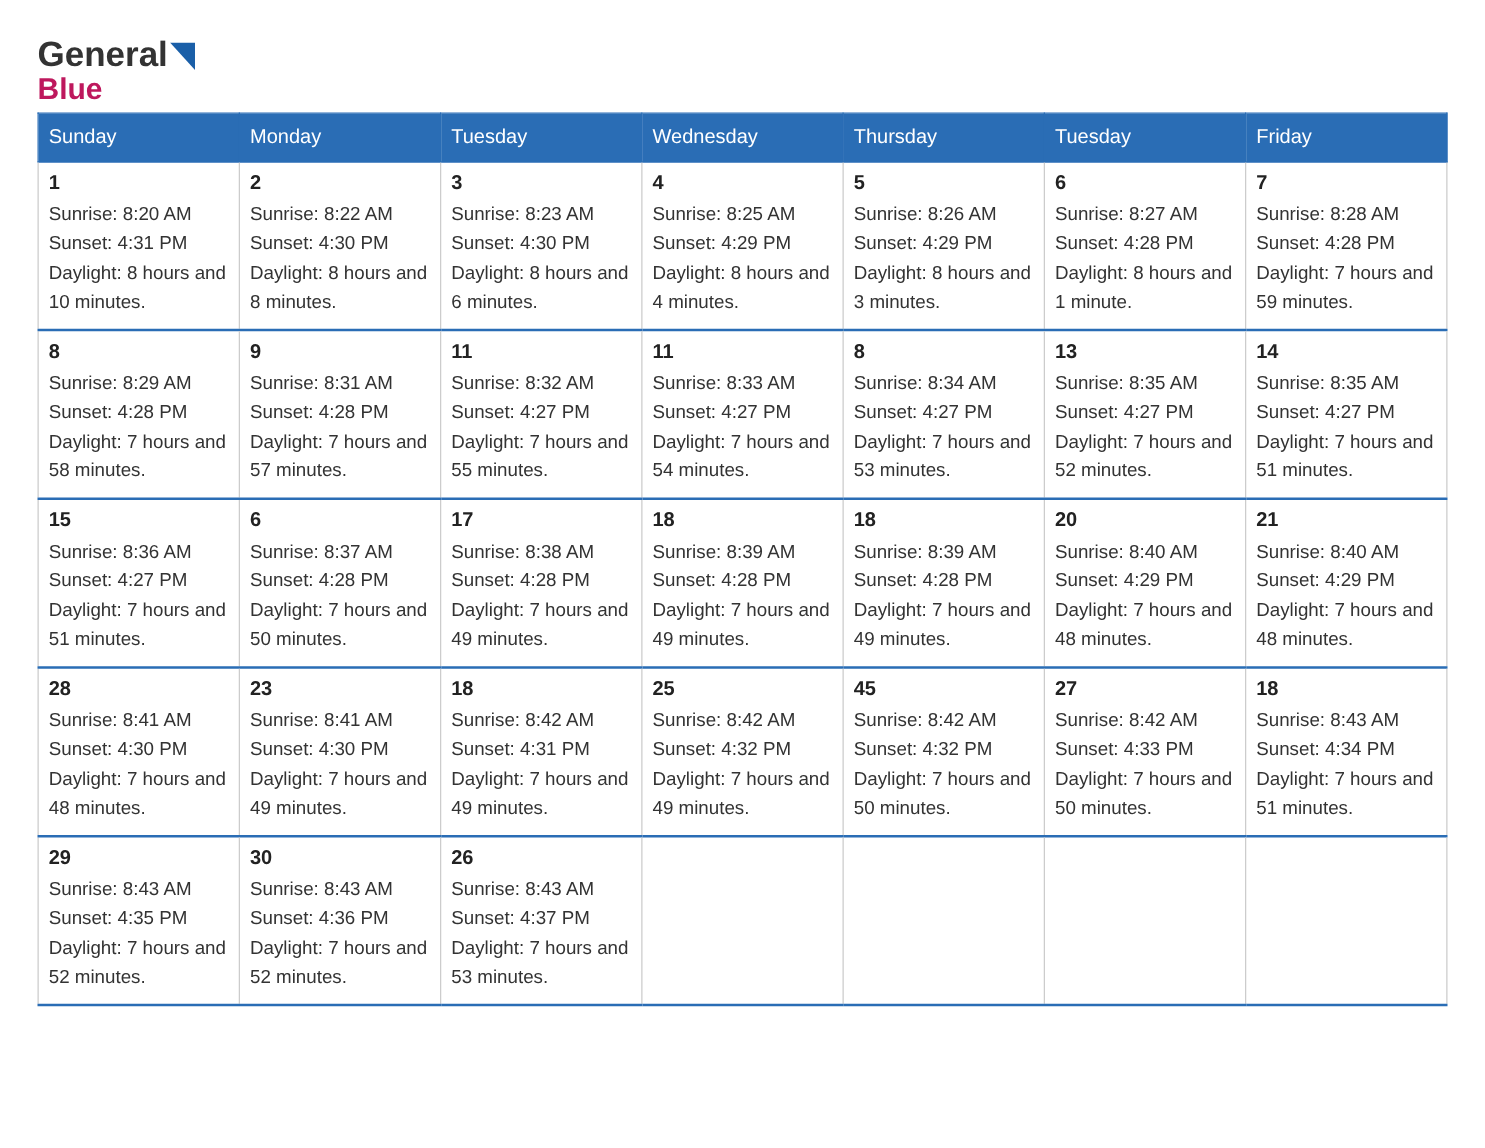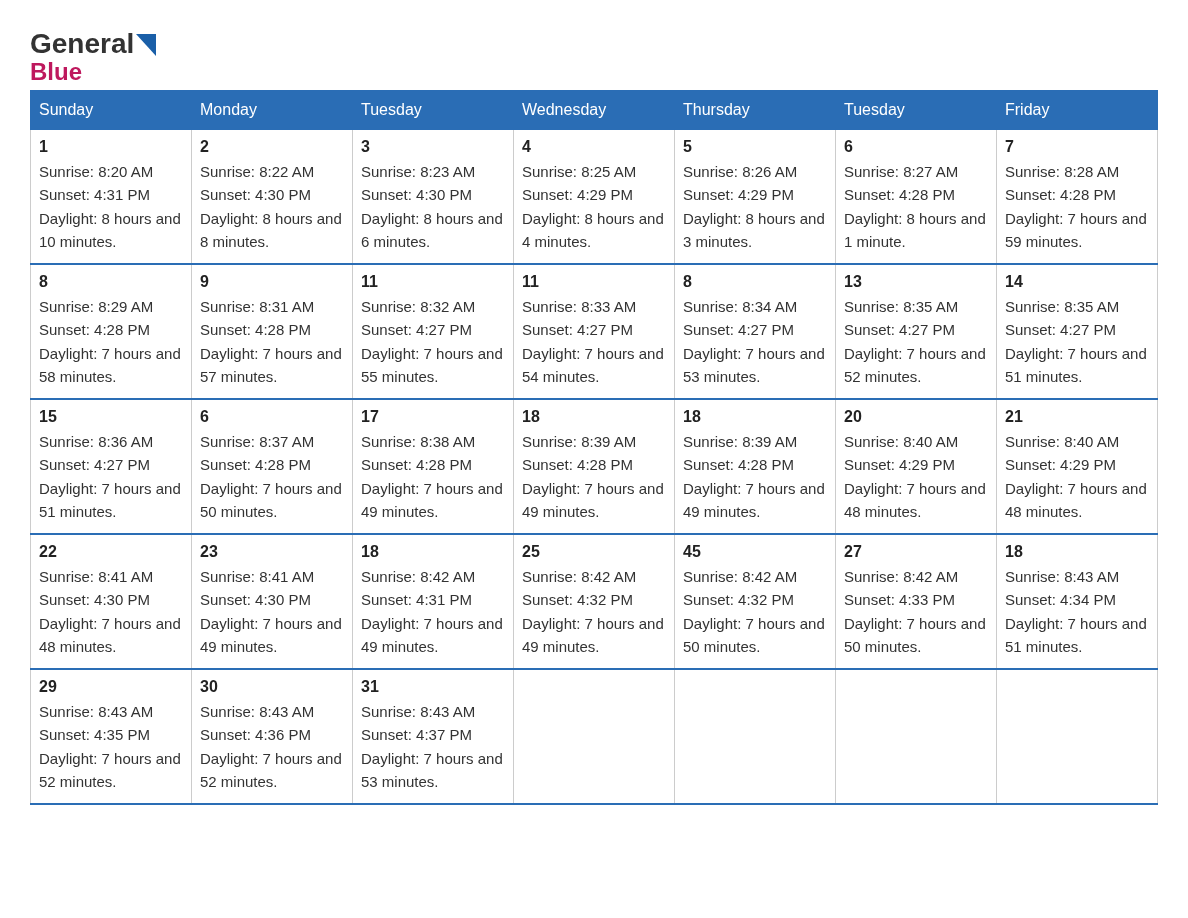--- a/index.html
+++ b/index.html
@@ -295,21 +295,21 @@
         <span class="day-num">21</span>
         <div class="day-info">
           Sunrise: 8:40 AM<br>
           Sunset: 4:29 PM<br>
           Daylight: 7 hours and 48 minutes.
         </div>
       </td>
       </tr>
       <tr>
         <td>
-        <span class="day-num">22</span>
+        <span class="day-num">28</span>
         <div class="day-info">
           Sunrise: 8:41 AM<br>
           Sunset: 4:30 PM<br>
           Daylight: 7 hours and 48 minutes.
         </div>
       </td>
         <td>
         <span class="day-num">23</span>
         <div class="day-info">
           Sunrise: 8:41 AM<br>
@@ -369,21 +369,21 @@
       </td>
         <td>
         <span class="day-num">30</span>
         <div class="day-info">
           Sunrise: 8:43 AM<br>
           Sunset: 4:36 PM<br>
           Daylight: 7 hours and 52 minutes.
         </div>
       </td>
         <td>
-        <span class="day-num">31</span>
+        <span class="day-num">26</span>
         <div class="day-info">
           Sunrise: 8:43 AM<br>
           Sunset: 4:37 PM<br>
           Daylight: 7 hours and 53 minutes.
         </div>
       </td>
         <td class="empty-cell"></td>
         <td class="empty-cell"></td>
         <td class="empty-cell"></td>
         <td class="empty-cell"></td>

